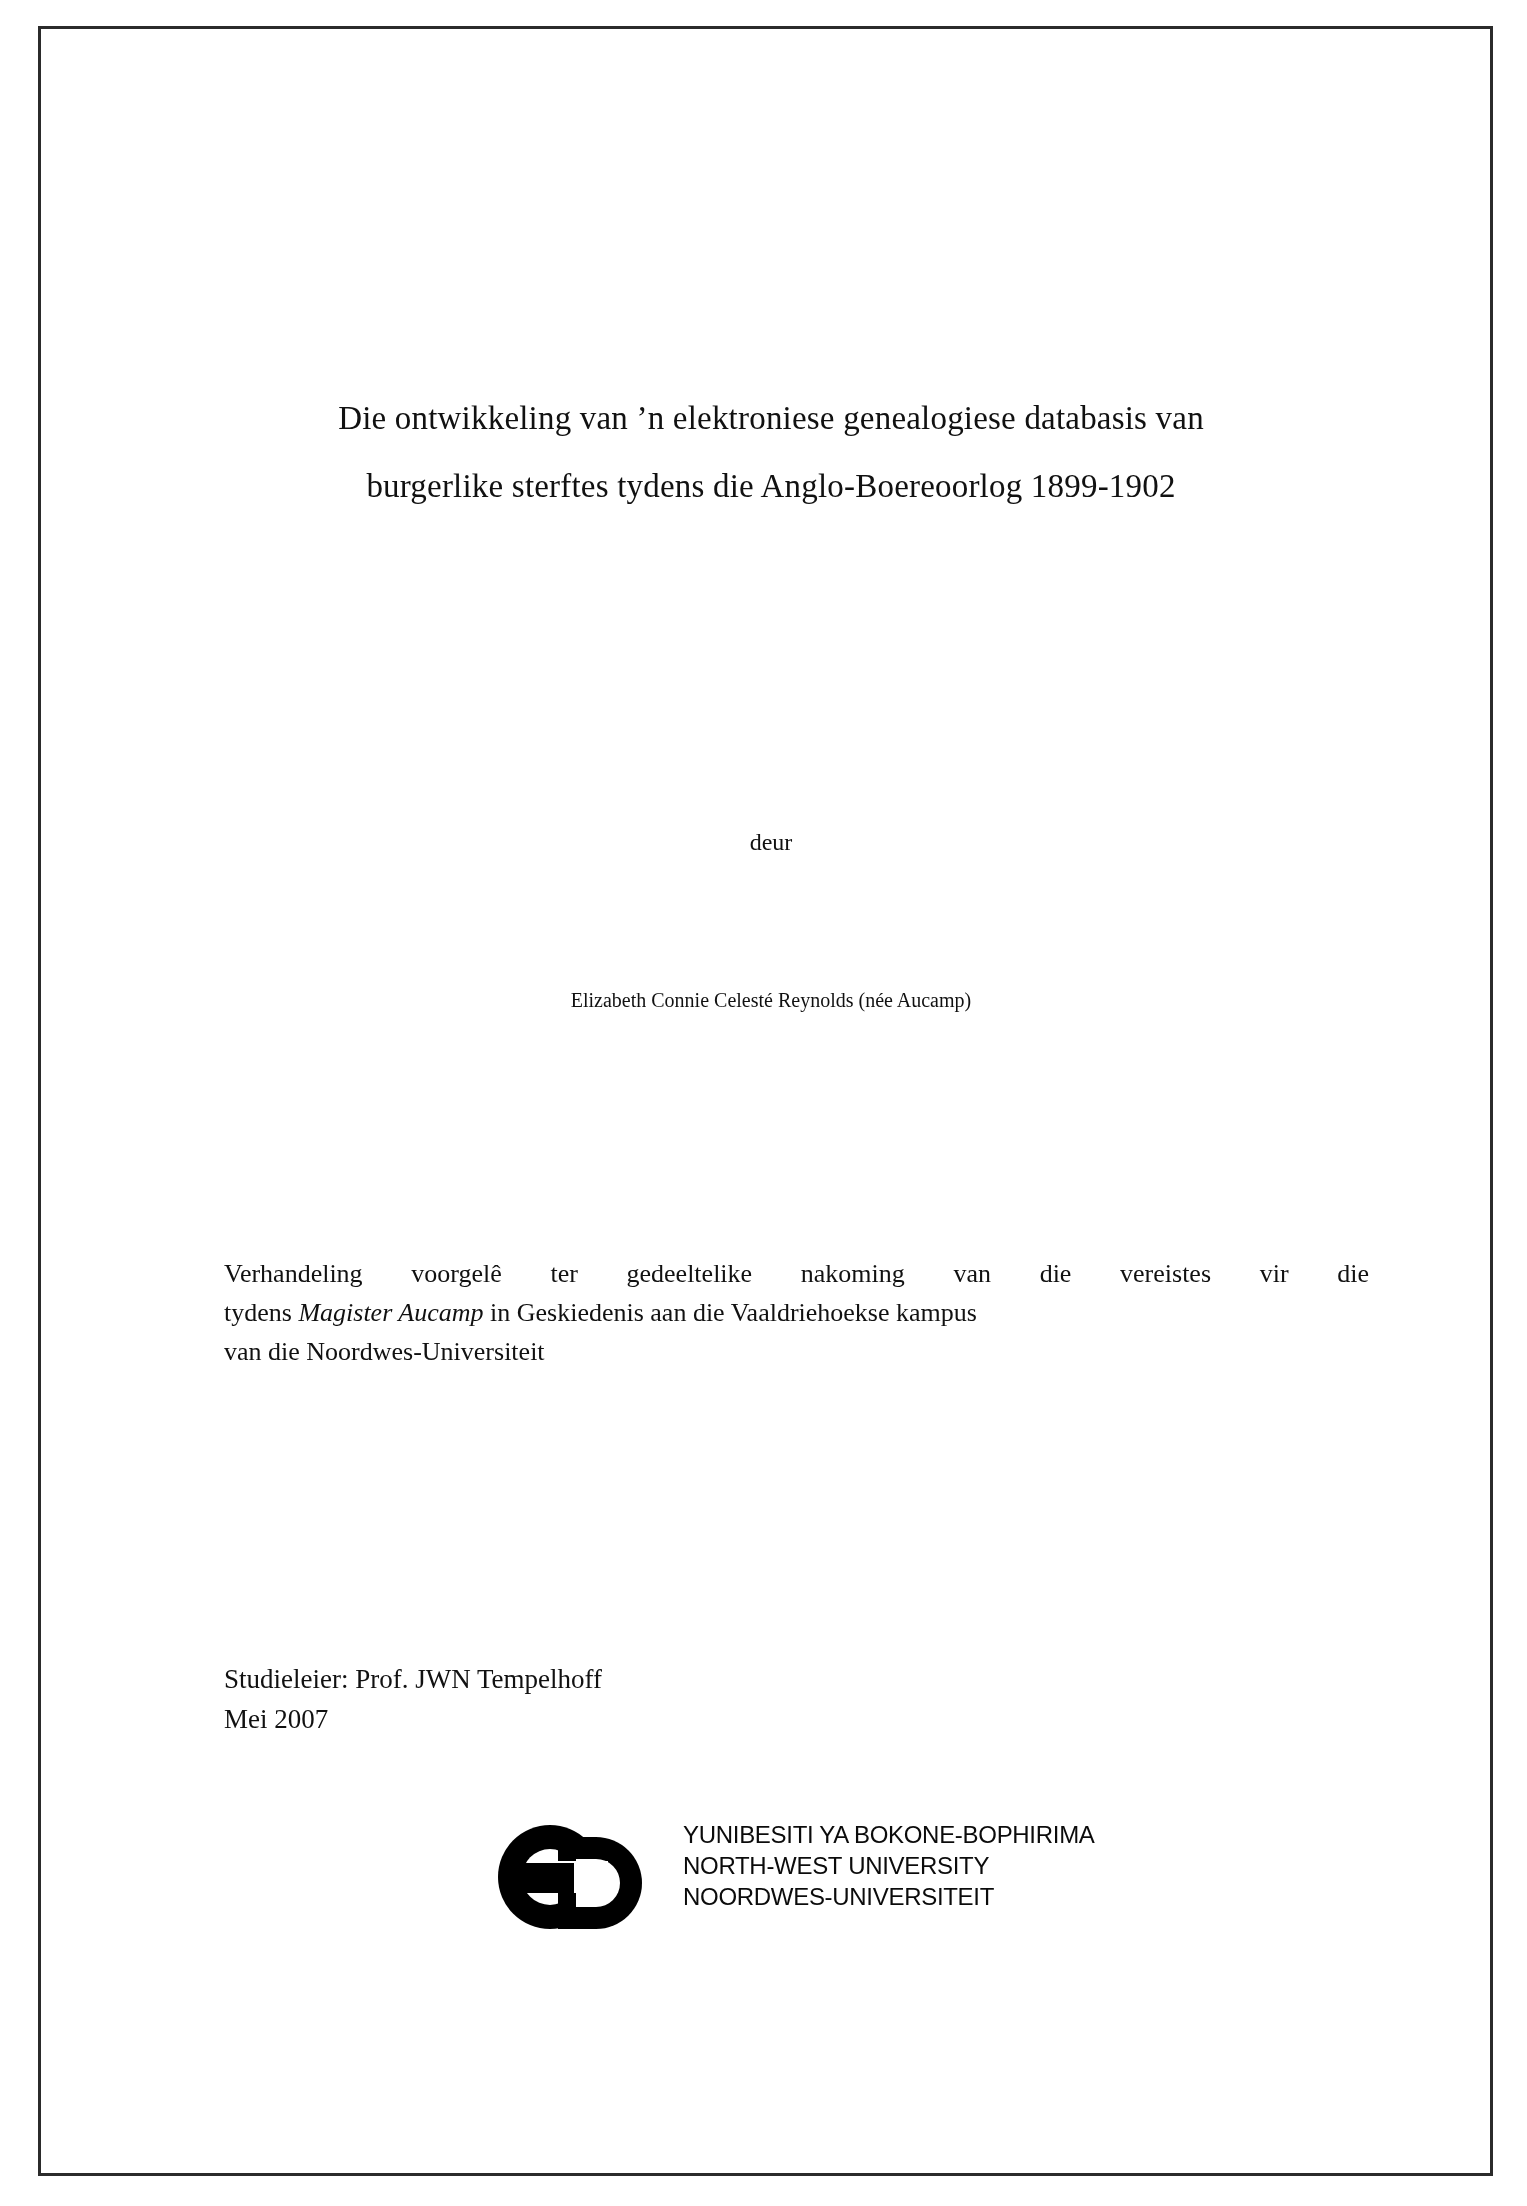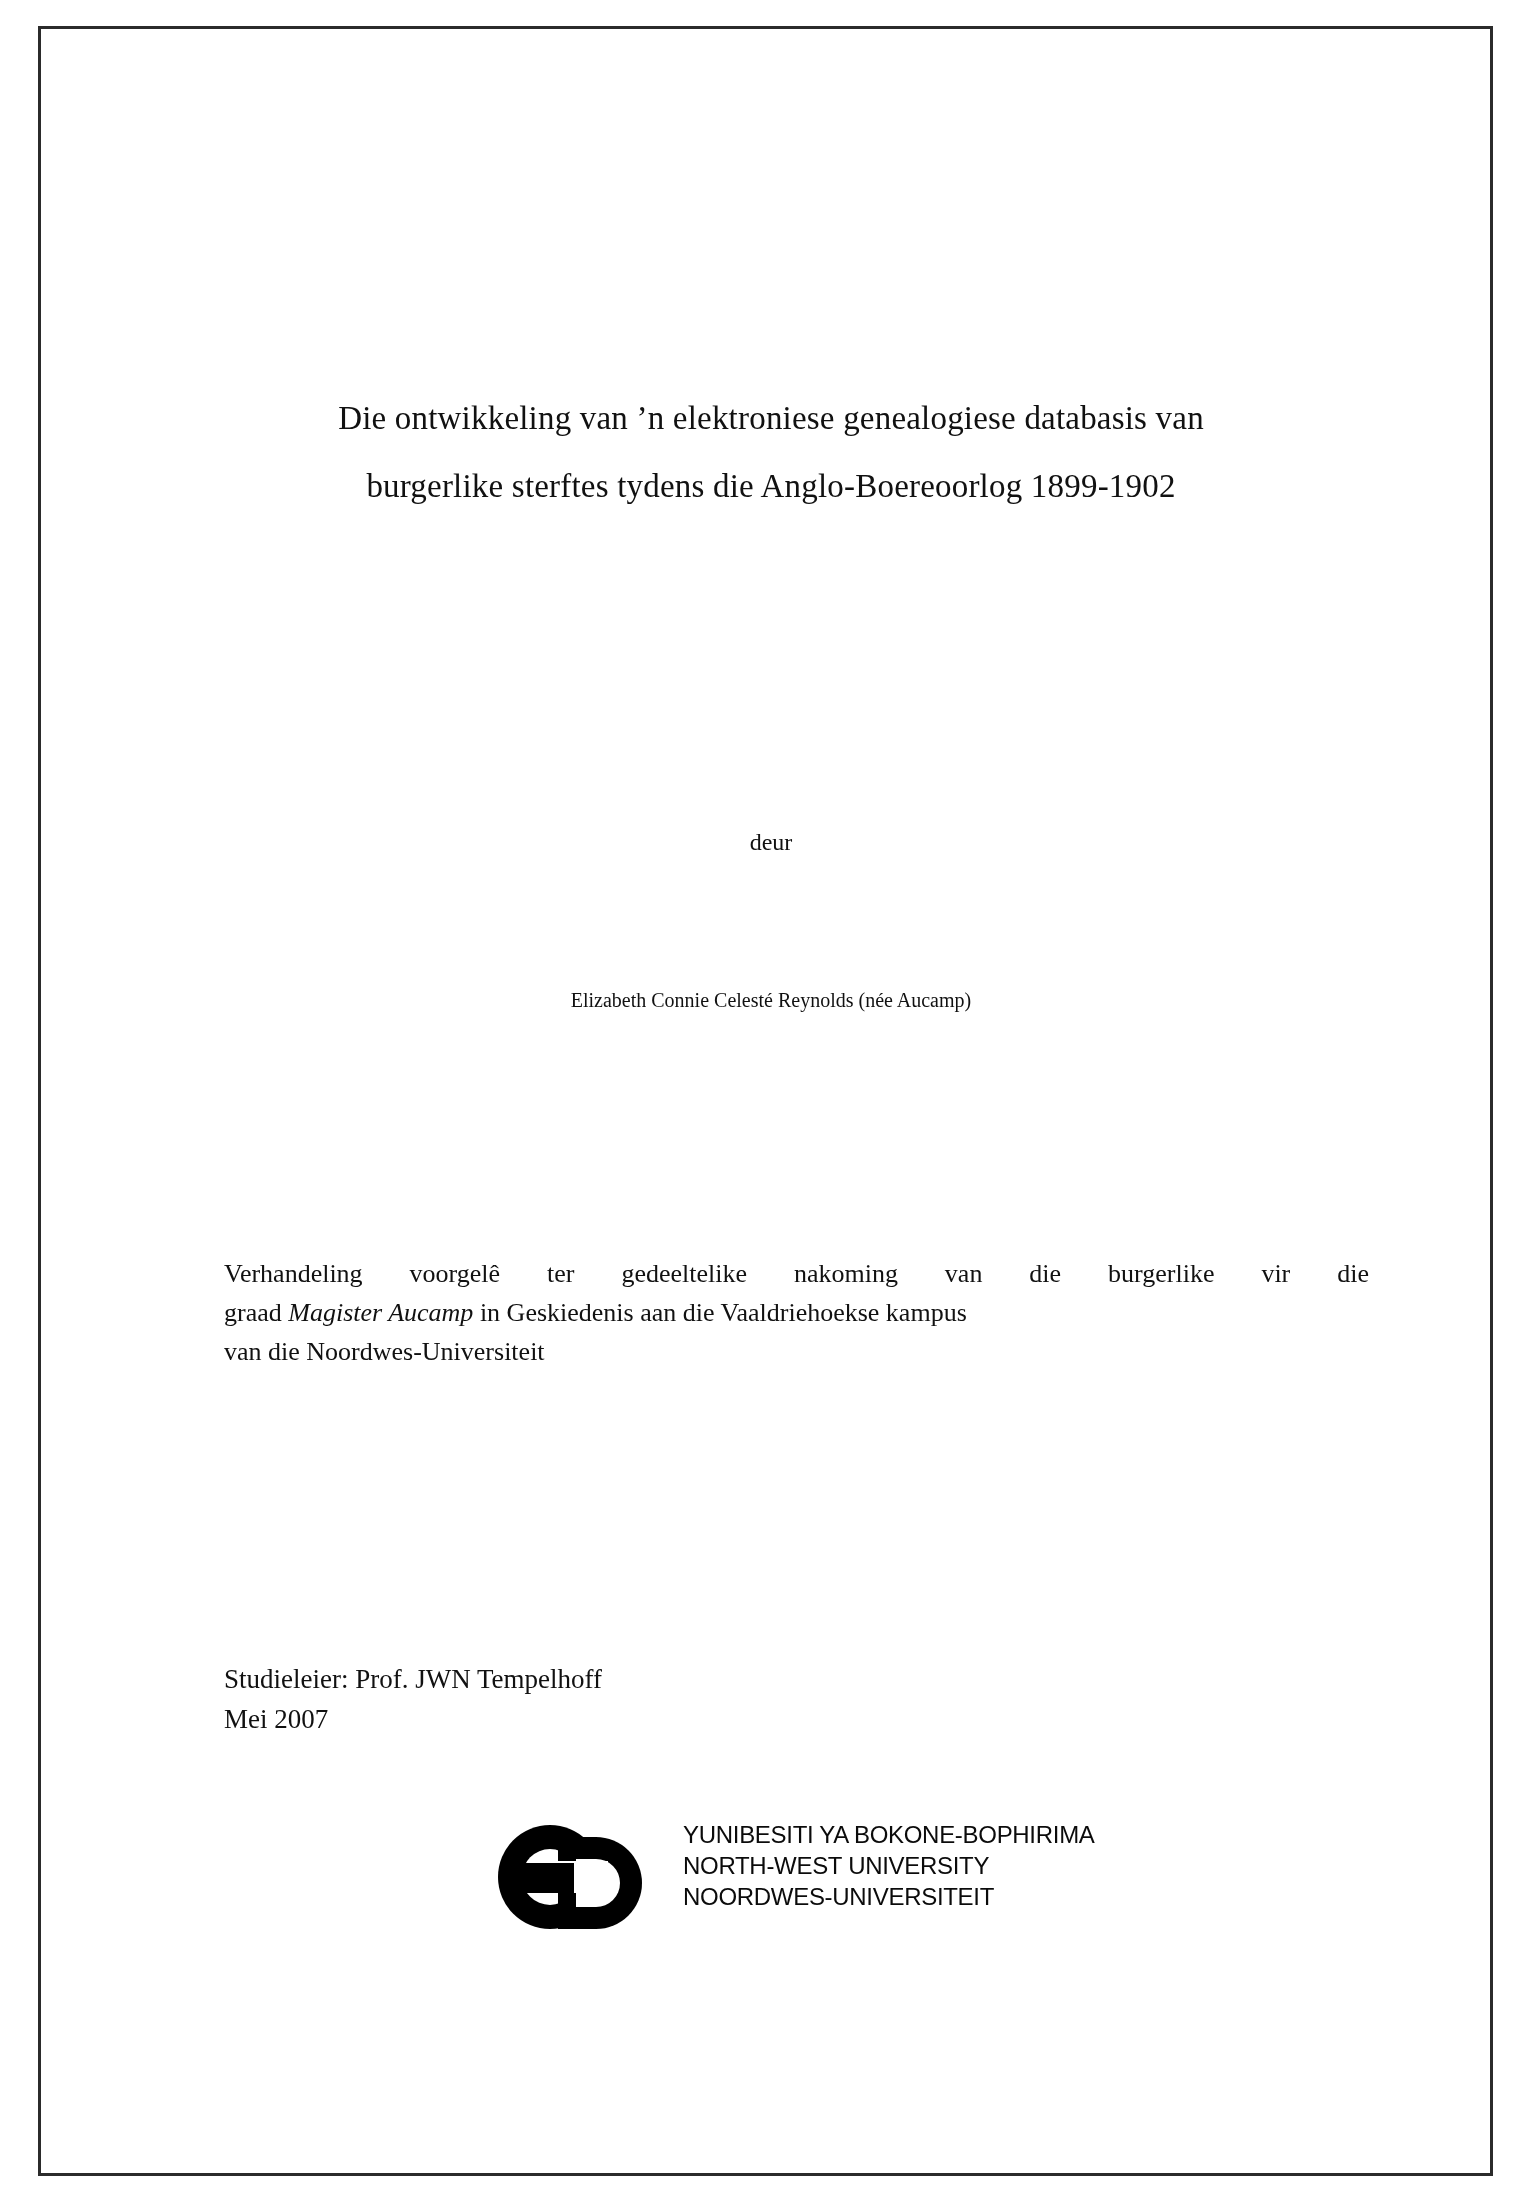--- a/index.html
+++ b/index.html
@@ -192,22 +192,22 @@
       <div class="title-block">
         <div class="title-line">Die ontwikkeling van ’n elektroniese genealogiese databasis van</div>
         <div class="title-line">burgerlike sterftes tydens die Anglo-Boereoorlog 1899-1902</div>
       </div>
 
       <div class="deur">deur</div>
 
       <div class="author">Elizabeth Connie Celesté Reynolds (née Aucamp)</div>
 
       <div class="statement">
-        <div class="just">Verhandeling voorgelê ter gedeeltelike nakoming van die burgerlike vir die</div>
-        <div class="plain"><span>graad </span><i>Magister Aucamp</i><span> in Geskiedenis aan die Vaaldriehoekse kampus</span></div>
+        <div class="just">Verhandeling voorgelê ter gedeeltelike nakoming van die vereistes vir die</div>
+        <div class="plain"><span>tydens </span><i>Magister Aucamp</i><span> in Geskiedenis aan die Vaaldriehoekse kampus</span></div>
         <div class="plain">van die Noordwes-Universiteit</div>
       </div>
 
       <div class="supervisor-block">
         <div>Studieleier: Prof. JWN Tempelhoff</div>
         <div>Mei 2007</div>
       </div>
 
       <div class="logo-wrap">
         <div class="logo-mark">

